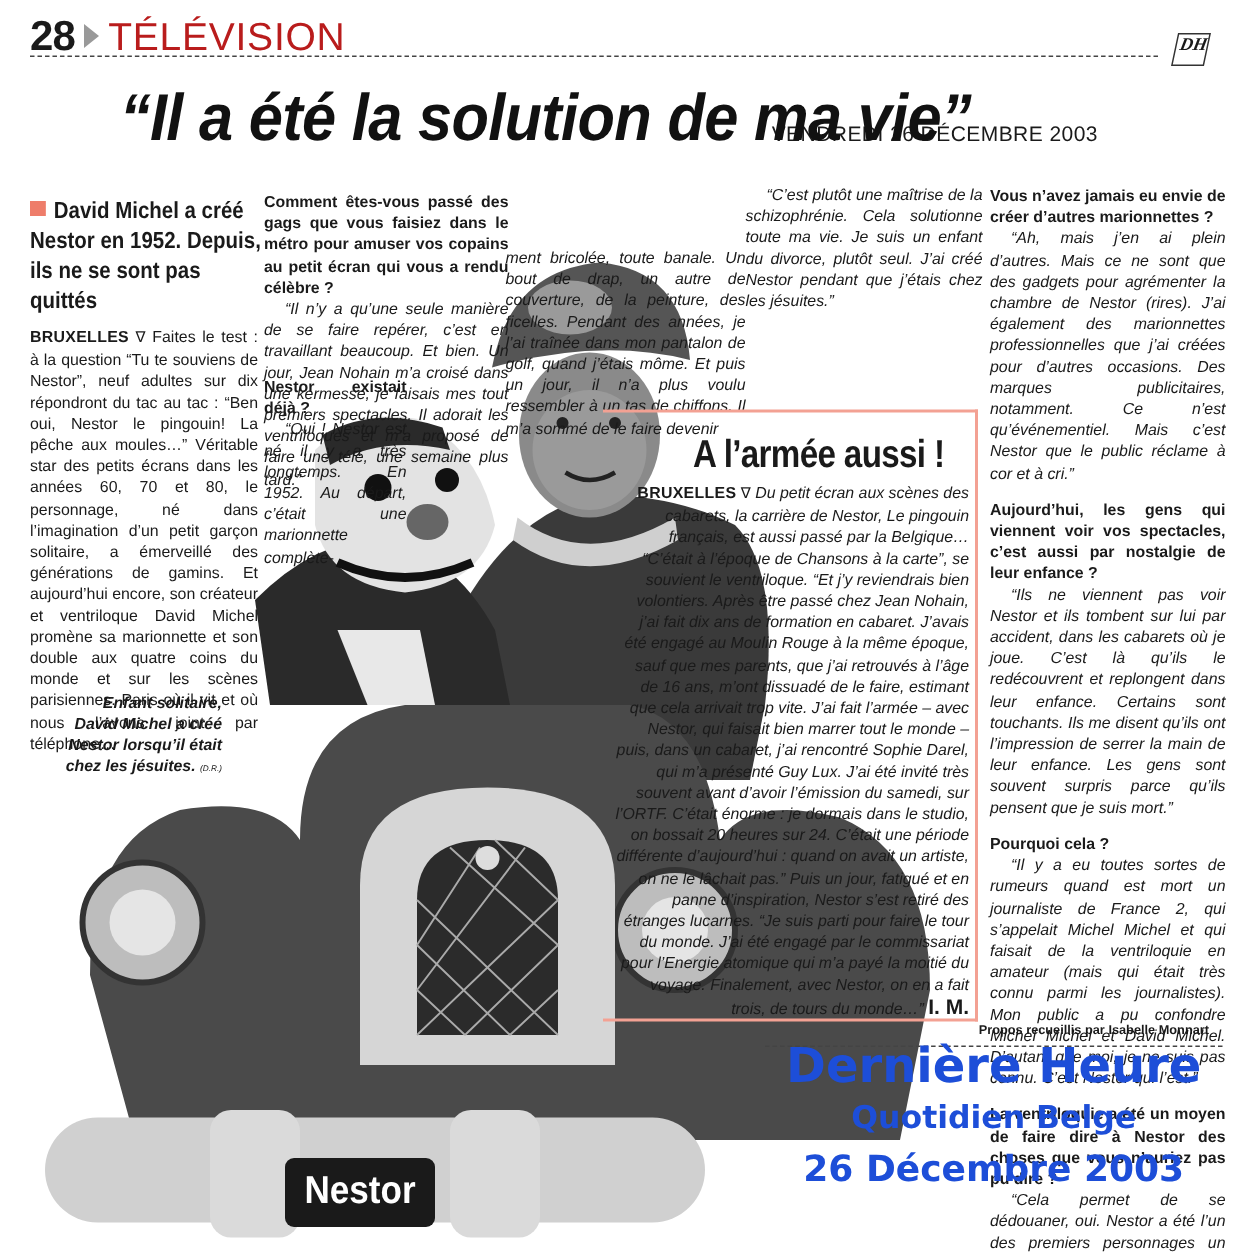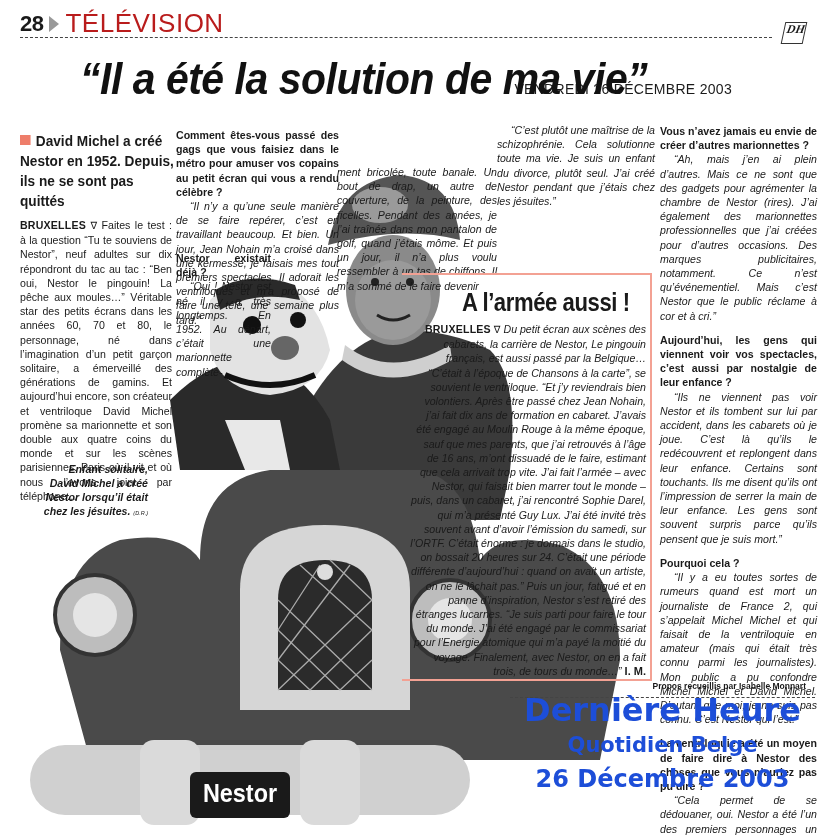--- a/index.html
+++ b/index.html
@@ -1,21 +1,21 @@
 <!DOCTYPE html>
 <html><head>
 <meta charset="utf-8">
 <style>
   * { box-sizing: border-box; margin: 0; padding: 0; }
   html, body { width: 822px; height: 837px; background: #ffffff; overflow: hidden; }
   body { position: relative; font-family: "Liberation Sans", sans-serif; color: #1a1a1a; }
 
   
   .section-head { position: absolute; left: 20px; top: 8px; display: flex; align-items: center; gap: 4px; }
-  .page-num { font-family: "Liberation Sans", sans-serif; font-weight: bold; font-size: 22px; letter-spacing: -0.5px; }
+  .page-num { font-family: "Liberation Sans", sans-serif; font-weight: bold; font-size: 28px; letter-spacing: -0.5px; }
   .arrow { width: 0; height: 0; border-top: 8px solid transparent; border-bottom: 8px solid transparent; border-left: 10px solid #999; margin: 0 2px; }
   .section-name { font-size: 26px; font-weight: normal; letter-spacing: 0.5px; color: #b91c1c; }
   .head-rule { position: absolute; left: 20px; top: 37px; width: 752px; border-top: 1px dashed #444; }
   .date-line { position: absolute; right: 90px; top: 38px; font-size: 14px; font-weight: normal; letter-spacing: 0.3px; margin-top: 43px; }
   .logo { position: absolute; left: 783px; top: 22px; width: 22px; height: 22px; border: 1px solid #333; transform: skewX(-12deg); font-family: "Liberation Serif", serif; font-weight: bold; font-style: italic; font-size: 12px; line-height: 10px; padding: 1px 2px; }
 
   
   .headline { position: absolute; left: 80px; top: 54px; width: 720px; font-size: 44px; font-weight: bold; font-style: italic; letter-spacing: -0.5px; transform: scaleX(0.93); transform-origin: left; color: #111; }
 
   
@@ -36,21 +36,21 @@
   .c2 { left: 176px; top: 128px; width: 163px; }
   .c2b { left: 176px; top: 251px; width: 95px; }
   .c3 { left: 337px; top: 129px; width: 160px; margin-top: 36px; }
   .c4 { left: 497px; top: 123px; width: 158px; }
   .c5 { left: 660px; top: 124px; width: 157px; }
 
   .box { position: absolute; left: 402px; top: 273px; width: 250px; height: 408px; border-top: 2px solid #f3a193; border-right: 2px solid #f3a193; border-bottom: 2px solid #f3a193; }
   .box-title { position: absolute; left: 462px; top: 287px; font-size: 26px; font-weight: bold; transform: scaleX(0.85); transform-origin: left; letter-spacing: -0.5px; }
   .box-text { position: absolute; left: 410px; top: 322px; width: 236px; font-size: 10.6px; line-height: 14.2px; }
   .box-text p { text-align: right; }
-  .im { font-weight: bold; font-size: 11px; font-style: normal; }
+  .im { font-weight: bold; font-size: 14px; font-style: normal; }
 
   .propos { position: absolute; right: 16px; top: 681px; font-size: 8.5px; font-weight: bold; }
   .bottom-rule { position: absolute; left: 510px; top: 697px; width: 305px; border-top: 1px dashed #444; }
 
   .stamp { position: absolute; left: 505px; top: 690px; width: 315px; text-align: center; color: #1d4ed8; font-family: "DejaVu Sans", sans-serif; }
   .stamp-1 { font-size: 32px; font-weight: bold; line-height: 40px; }
   .stamp-2 { font-size: 21px; font-weight: bold; line-height: 30px; text-align: center; }
   .stamp-3 { font-size: 24px; font-weight: bold; line-height: 38px; }
 
   

